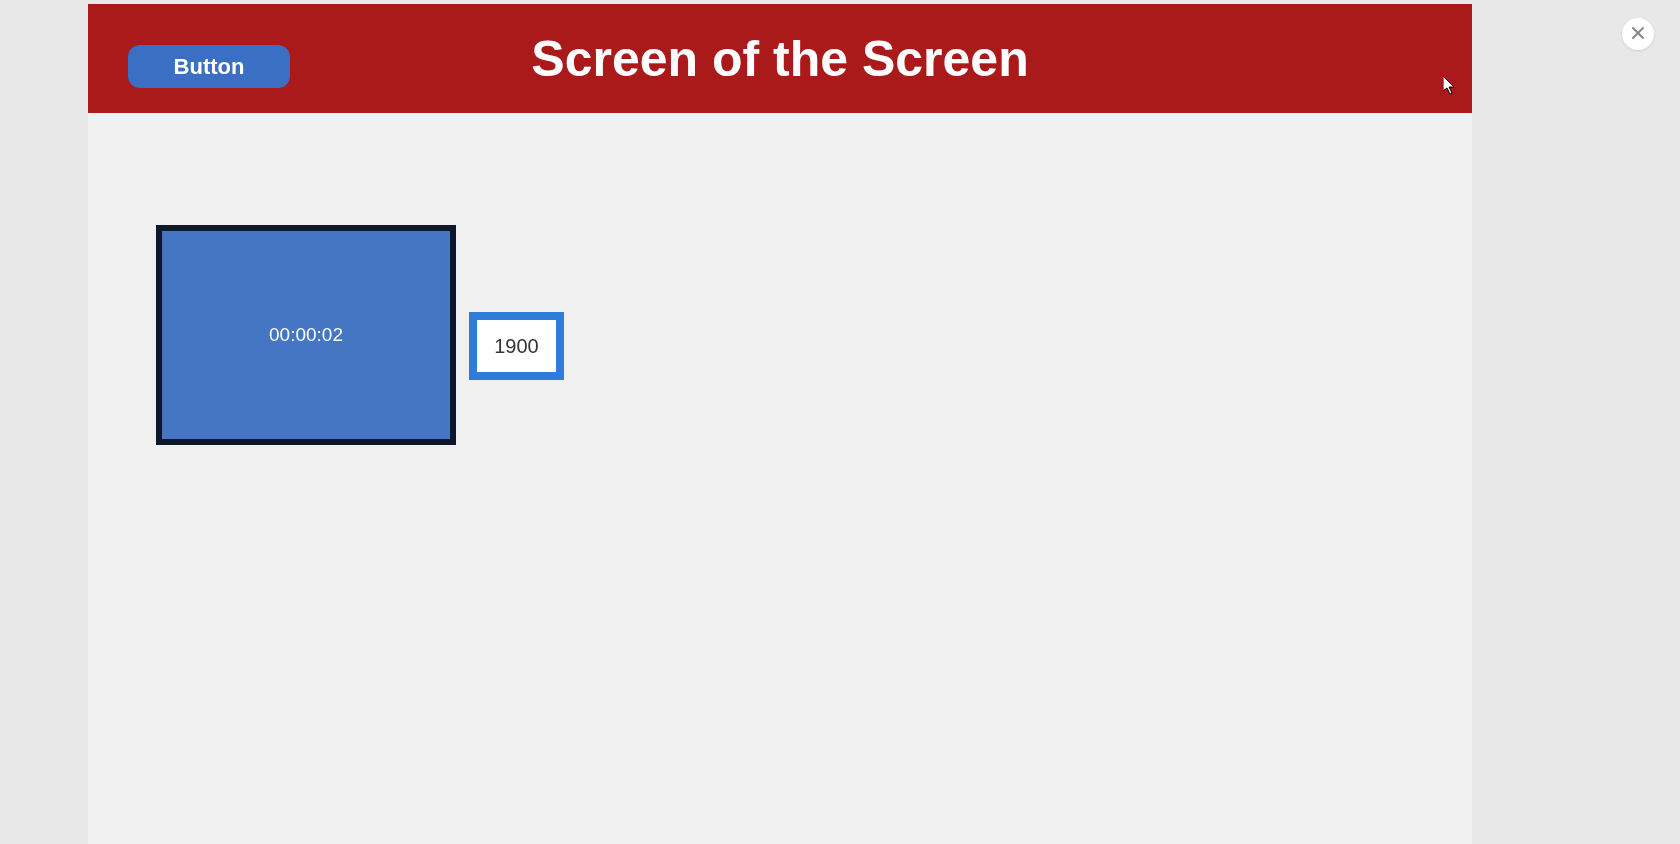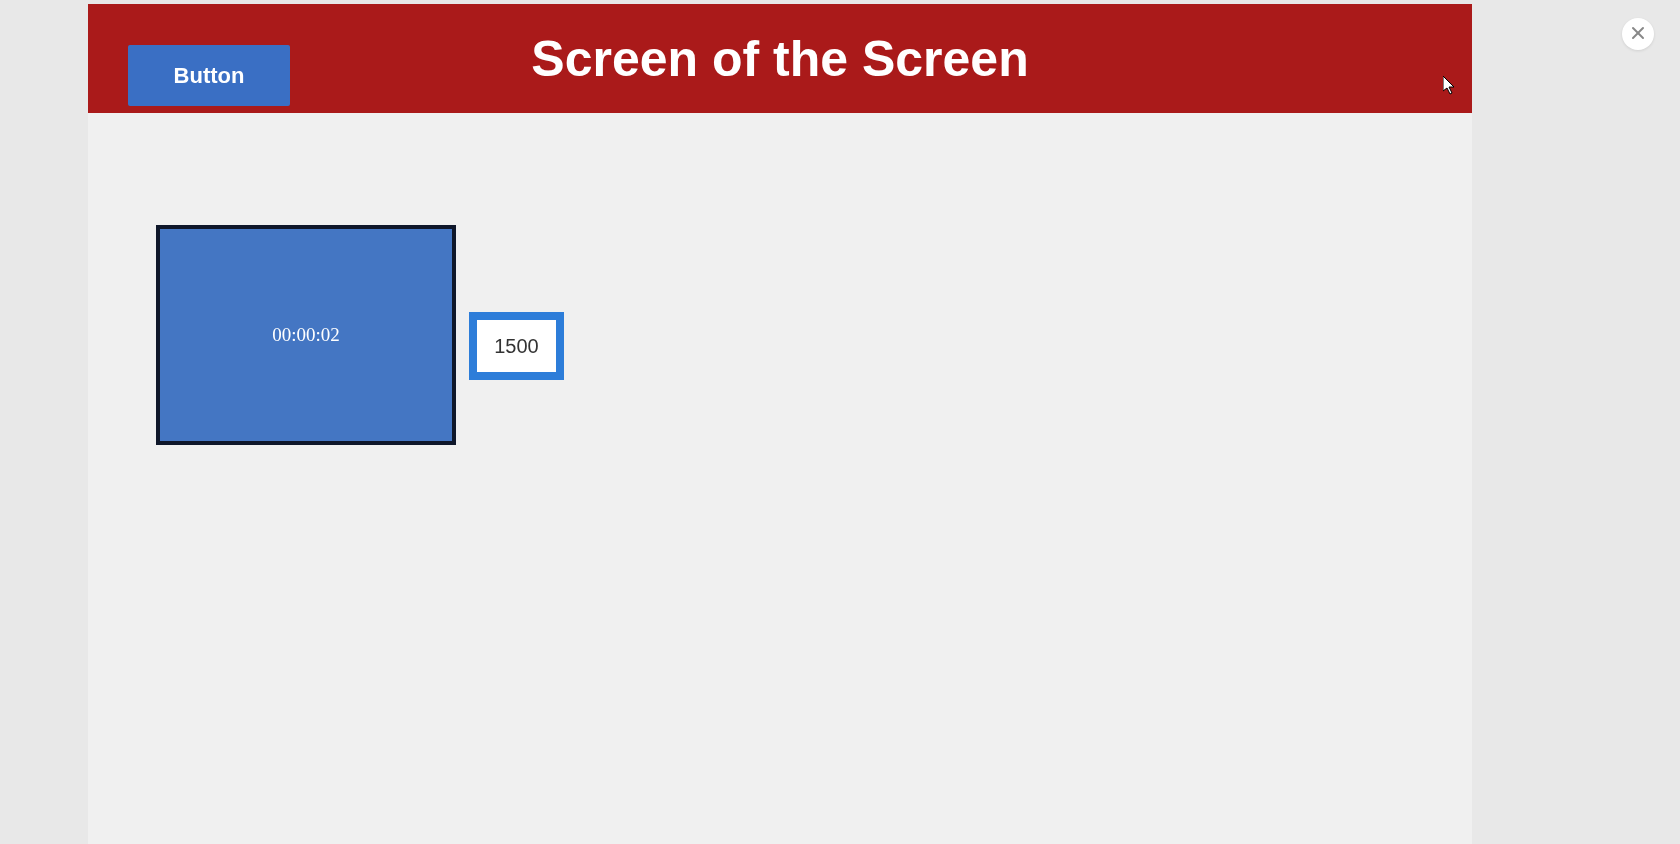--- a/index.html
+++ b/index.html
@@ -33,24 +33,24 @@
       display: flex;
       align-items: center;
       position: relative;
     }
     
     .header-button {
       position: absolute;
       left: 40px;
       top: 41px;
       width: 162px;
-      height: 61px;
+      height: 43px;
       background-color: #3a6fc4;
       border: none;
-      border-radius: 2px;
+      border-radius: 12px;
       color: #ffffff;
       font-size: 22px;
       font-weight: 600;
       cursor: pointer;
       font-family: inherit;
     }
     
     .header-title {
       position: absolute;
       left: 50%;
@@ -68,28 +68,27 @@
       background-color: #f0f0f0;
     }
     
     .timer-card {
       position: absolute;
       left: 68px;
       top: 112px;
       width: 300px;
       height: 220px;
       background-color: #4476c3;
-      border: 4px solid #0f172a;
+      border: 6px solid #0f172a;
       display: flex;
       align-items: center;
       justify-content: center;
       color: #ffffff;
       font-size: 19px;
       font-weight: 400;
-      font-family: Liberation Serif, serif;
     }
     
     .number-box {
       position: absolute;
       left: 381px;
       top: 199px;
       width: 95px;
       height: 68px;
       background-color: #ffffff;
       border: 8px solid #2d7dd9;
@@ -137,21 +136,21 @@
   <div class="header-bar">
     <button class="header-button">Button</button>
     <div class="header-title">Screen of the Screen</div>
   </div>
 
   <div class="content-area">
     <div class="timer-card">
       <span>00:00:02</span>
     </div>
     <div class="number-box">
-      <span>1500</span>
+      <span>1900</span>
     </div>
   </div>
 </div>
 
 <button class="close-button">
   <span>
     <svg viewBox="0 0 14 14" fill="none" stroke="#888888" stroke-width="2" stroke-linecap="round">
       <line x1="2" y1="2" x2="12" y2="12"></line>
       <line x1="12" y1="2" x2="2" y2="12"></line>
     </svg>

